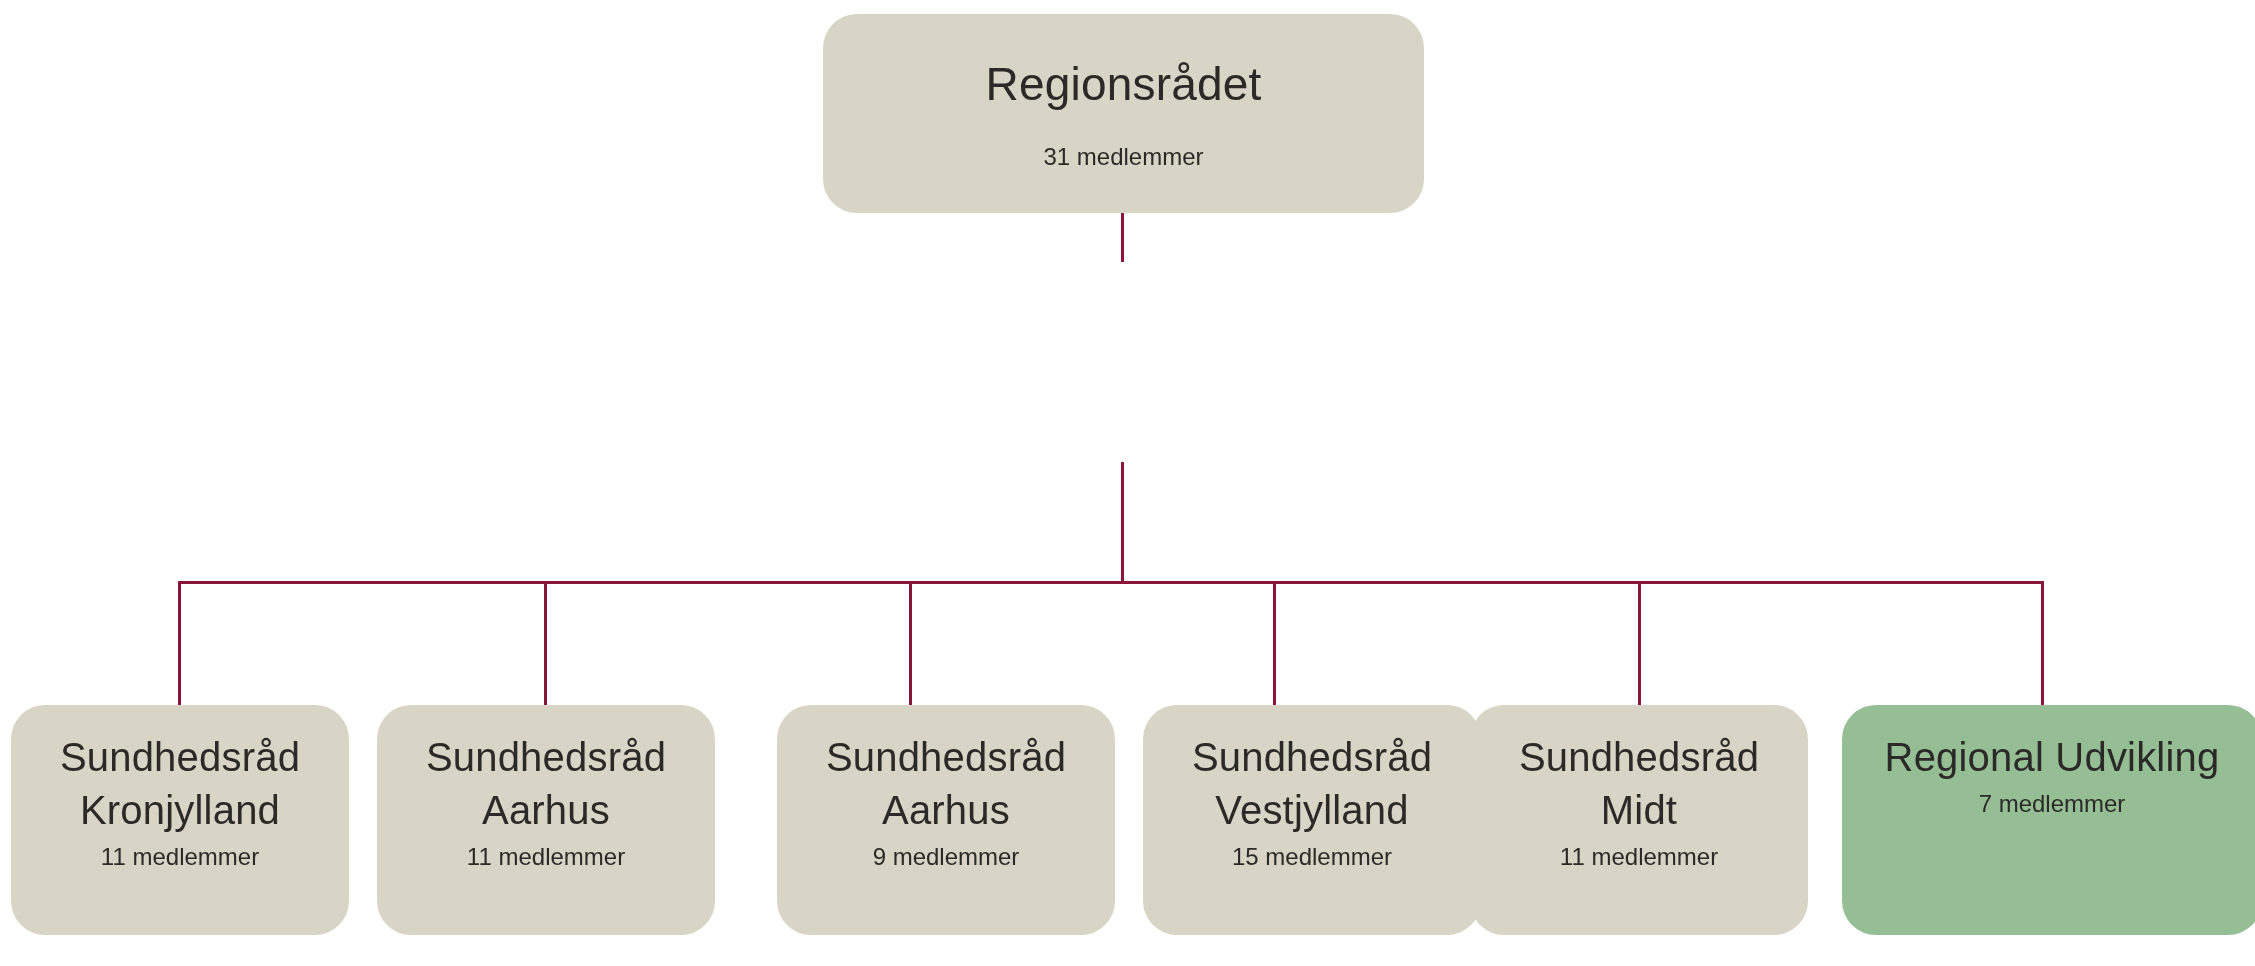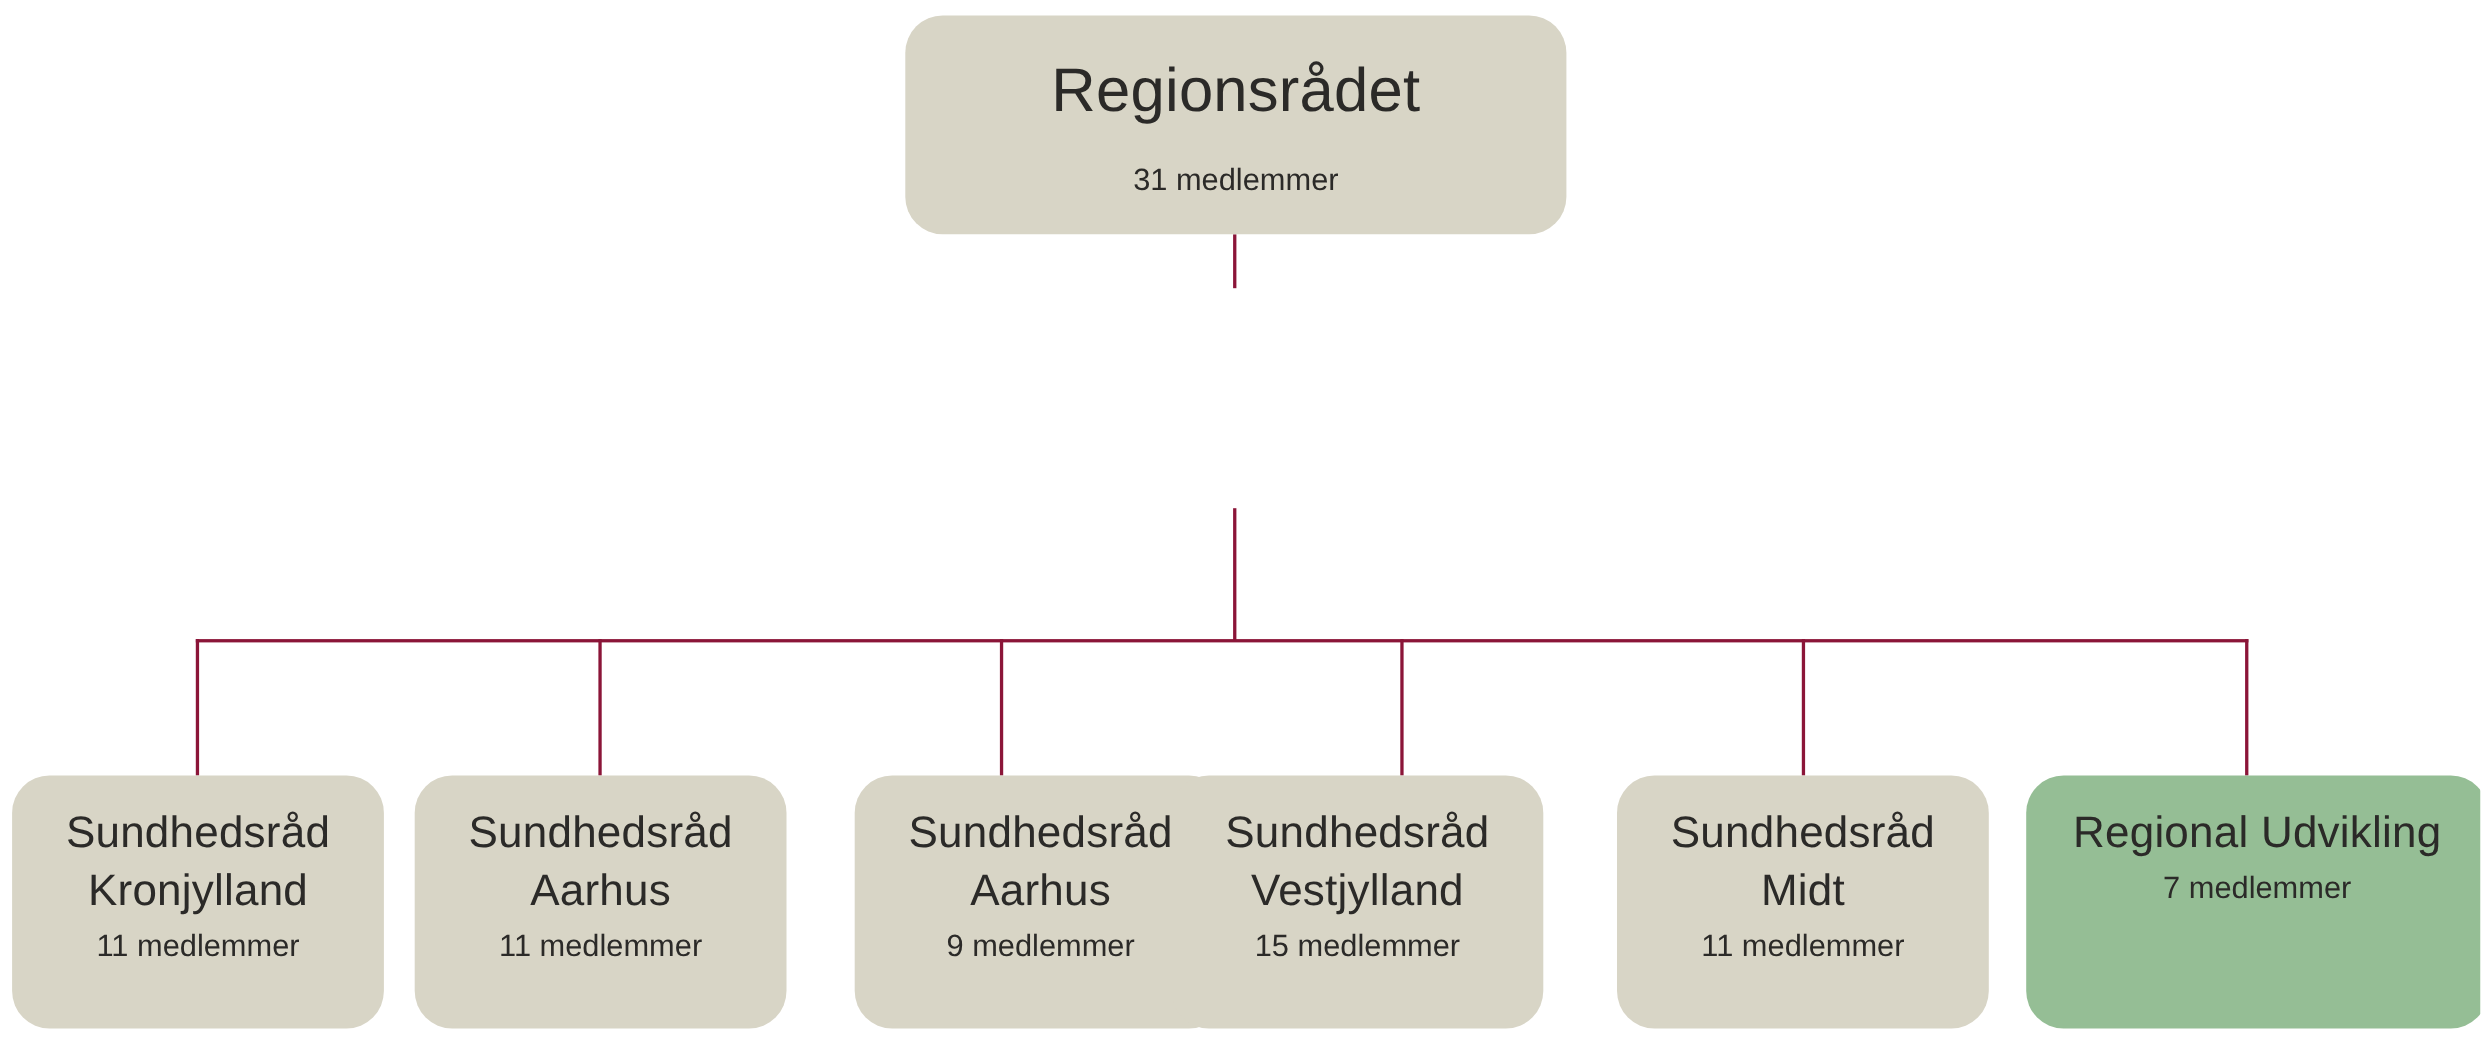--- a/index.html
+++ b/index.html
@@ -31,26 +31,26 @@
     border-radius: 34px;
     color: var(--text, #2B2A28);
     display: flex;
     flex-direction: column;
     align-items: center;
     text-align: center;
     box-sizing: border-box;
     z-index: 2;
   }
   .node .title {
-    font-size: 56px;
+    font-size: 46px;
     line-height: 1.3;
     letter-spacing: 0.2px;
   }
   .node .subtitle {
-    font-size: 28px;
+    font-size: 24px;
     line-height: 1.2;
   }
 
   
   .top-node {
     left: 823px;
     width: 601px;
     justify-content: center;
     gap: 28px;
   }
@@ -61,21 +61,21 @@
   .child {
     top: 705px;
     height: 230px;
     padding: 26px 8px 0 8px;
     gap: 6px;
   }
   .child .title { font-size: 40px; line-height: 1.32; }
   .c1 { left: 11px;   width: 338px; }
   .c2 { left: 377px;  width: 338px; }
   .c3 { left: 777px;  width: 338px; }
-  .c4 { left: 1065px; width: 338px; }
+  .c4 { left: 1143px; width: 338px; }
   .c5 { left: 1470px; width: 338px; }
   .c6 { left: 1842px; width: 420px; background: var(--green, #95BE95); }
 </style>
 </head>
 <body>
 
 <div class="canvas">
 
   <div class="line vline" style="left:1121px; top:213px; height:49px;"></div>
   <div class="line vline" style="left:1121px; top:462px; height:121px;"></div>

